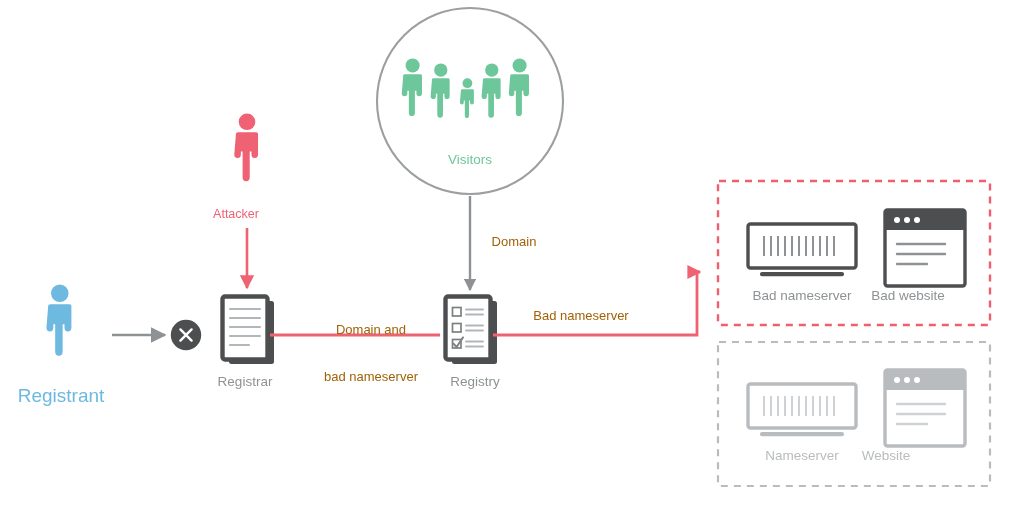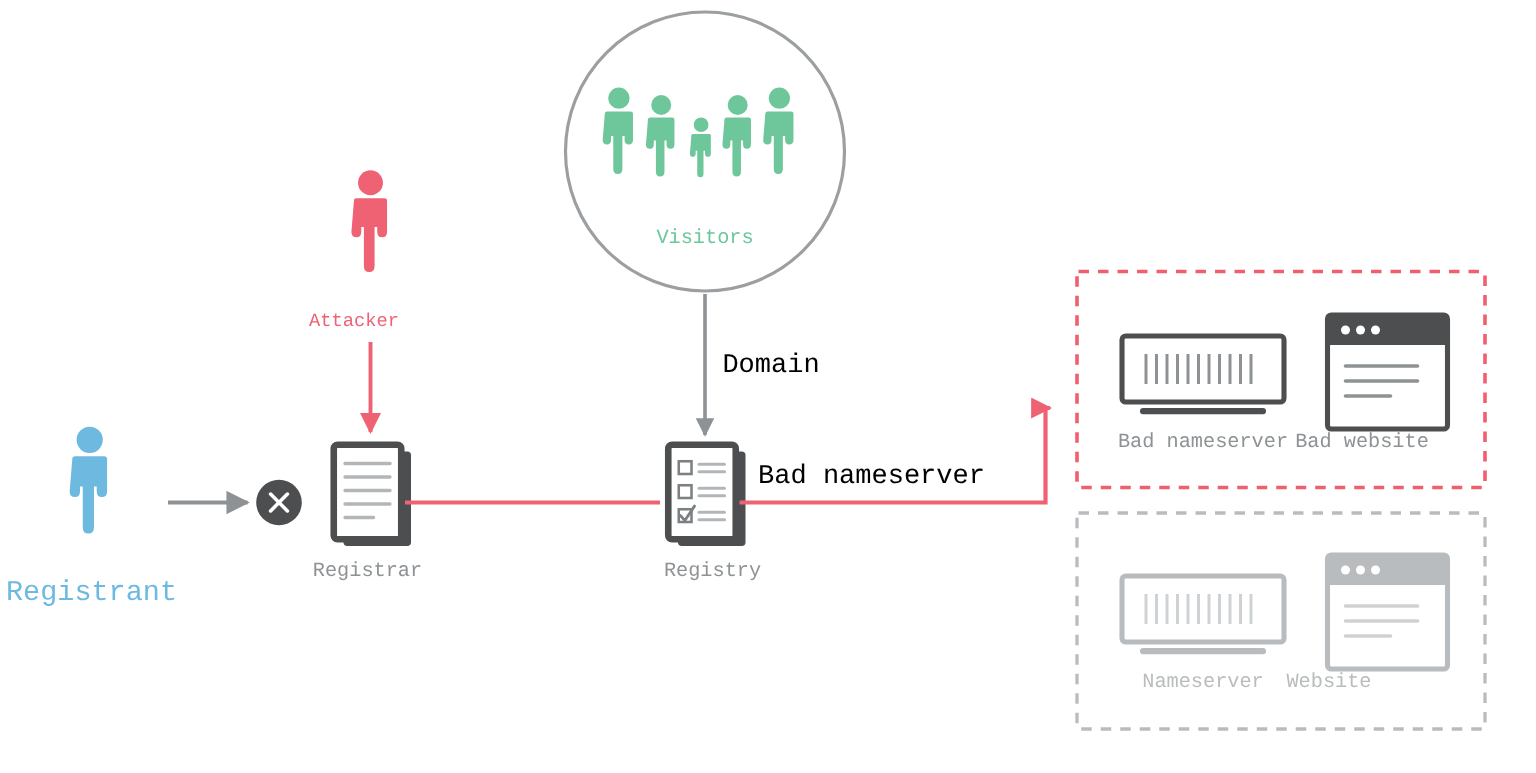--- a/index.html
+++ b/index.html
@@ -12,28 +12,28 @@
     overflow: hidden;
     position: relative;
   }
   #stage {
     position: absolute; left: 0; top: 0;
     width: 1024px; height: 515px;
   }
   #stage > svg { display: block; }
   .lbl {
     position: absolute;
-    font-family: Liberation Mono, monospace;
+    font-family: Liberation Sans, sans-serif;
     white-space: pre;
     text-align: center;
     line-height: 1.22;
     user-select: none;
   }
   .lbl-node   { font-size: 13.5px; color: #8e9294; }
-  .lbl-edge   { font-size: 18px; color: #000000; }
+  .lbl-edge   { font-size: 13px; color: #a16207; }
   .lbl-blue   { font-size: 19px; color: #6db9e0; }
   .lbl-red    { font-size: 12.5px; color: #ee6274; }
   .lbl-green  { font-size: 13.5px; color: #6dc79b; }
   .lbl-dim    { font-size: 13.5px; color: #b9bcbe; }
   .ctr { transform: translateX(-50%); }
 </style>
 </head>
 <body>
 
 <div id="stage">
@@ -266,20 +266,24 @@
 <div class="lbl lbl-blue ctr" style="left:61px; top:384px;">Registrant</div>
 
 <div class="lbl lbl-red ctr" style="left:236px; top:207px;">Attacker</div>
 
 <div class="lbl lbl-green ctr" style="left:470px; top:152px;">Visitors</div>
 
 <div class="lbl lbl-node ctr" style="left:245px; top:374px;">Registrar</div>
 
 <div class="lbl lbl-node ctr" style="left:475px; top:374px;">Registry</div>
 
+<div class="lbl lbl-edge ctr" style="left:371px; top:290px;">
+  <div>Domain and</div>
+  <div>bad nameserver</div>
+</div>
 
 <div class="lbl lbl-edge ctr" style="left:514px; top:234px;">Domain</div>
 
 <div class="lbl lbl-edge ctr" style="left:581px; top:308px;">Bad nameserver</div>
 
 <div class="lbl lbl-node ctr" style="left:802px; top:288px;">Bad nameserver</div>
 
 <div class="lbl lbl-node ctr" style="left:908px; top:288px;">Bad website</div>
 
 <div class="lbl lbl-dim ctr" style="left:802px; top:448px;text-align:right;">Nameserver</div>

